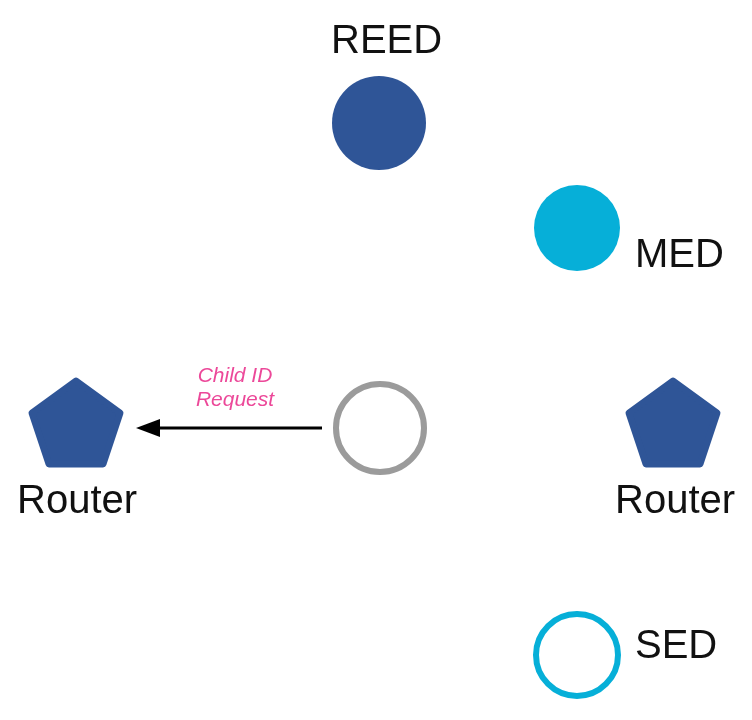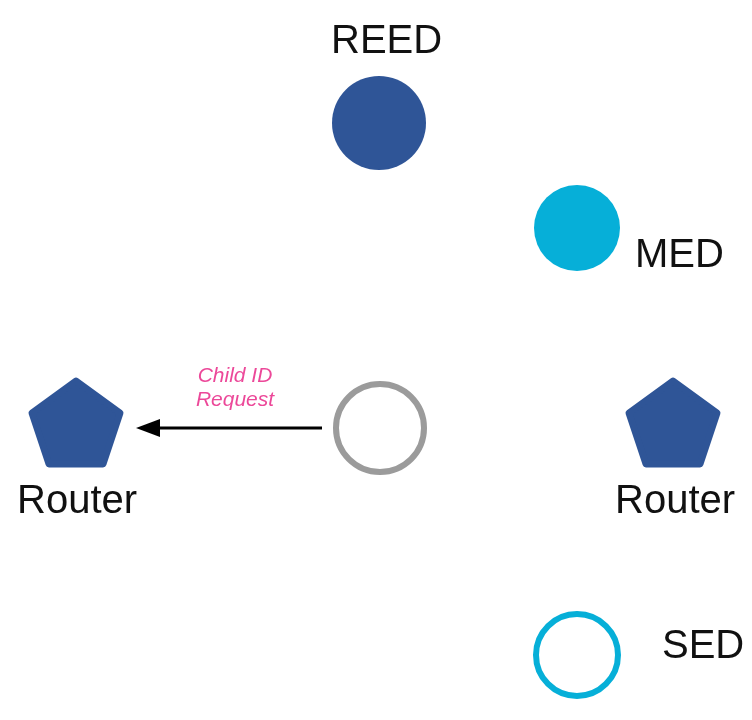--- a/index.html
+++ b/index.html
@@ -39,21 +39,21 @@
     font-family: "Liberation Sans", sans-serif;
     font-style: italic;
     font-size: 21px;
     line-height: 1.12;
     color: #ec4899;
     text-align: center;
     white-space: nowrap;
   }
   #label-reed  { left: 331px; top: 19px; }
   #label-med   { left: 635px; top: 205px; margin-top: 28px; }
-  #label-sed   { left: 635px; top: 624px; margin-left: 27px; }
+  #label-sed   { left: 635px; top: 624px; }
   #label-router-left  { left: 17px;  top: 479px; }
   #label-router-right { left: 615px; top: 479px; }
   #label-child-id-request { left: 160px; top: 363px; width: 150px; }
 </style>
 </head>
 <body>
 
 <div id="canvas">
 
   <svg id="diagram-svg" viewBox="0 0 752 720">

